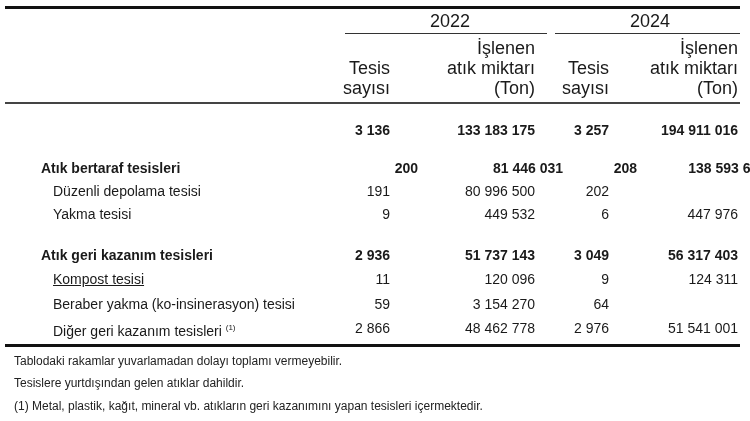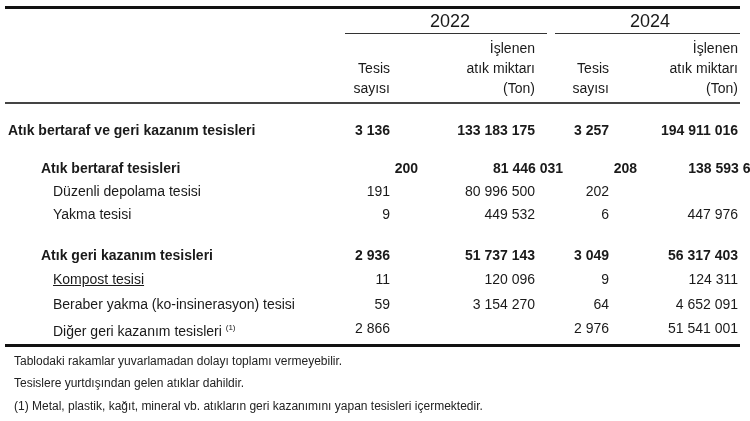--- a/index.html
+++ b/index.html
@@ -33,21 +33,21 @@
     }
     .year {
       position: absolute;
       top: 11px;
       font-size: 18px;
       text-align: center;
     }
     .hdr {
       position: absolute;
       text-align: right;
-      font-size: 14px;
+      font-size: 18px;
       line-height: 20px;
     }
     .row {
       position: absolute;
       left: 0;
       width: 750px;
       height: 22px;
       line-height: 22px;
     }
     .row .label {
@@ -100,21 +100,20 @@
   </div>
   <div class="hdr" style="right:12px;top:38px;">
     <div>İşlenen</div>
     <div>atık miktarı</div>
     <div>(Ton)</div>
   </div>
 
   <div class="rule head"></div>
 
   <div class="row bold" style="top:119px;">
-    <span class="label" style="left:8px;">Atık bertaraf ve geri kazanım tesisleri</span>
     <span class="num c1">3 136</span>
     <span class="num c2">133 183 175</span>
     <span class="num c3">3 257</span>
     <span class="num c4">194 911 016</span>
   </div>
 
   <div class="row bold" style="top:157px;padding-left:28px;">
     <span class="label" style="left:41px;">Atık bertaraf tesisleri</span>
     <span class="num c1">200</span>
     <span class="num c2">81 446 031</span>
@@ -151,26 +150,26 @@
     <span class="num c2">120 096</span>
     <span class="num c3">9</span>
     <span class="num c4">124 311</span>
   </div>
 
   <div class="row" style="top:293px;">
     <span class="label" style="left:53px;">Beraber yakma (ko-insinerasyon) tesisi</span>
     <span class="num c1">59</span>
     <span class="num c2">3 154 270</span>
     <span class="num c3">64</span>
-    <span class="num c4">4 652 091</span>
   </div>
 
   <div class="row" style="top:317px;">
     <span class="label" style="left:53px;"><span>Diğer geri kazanım tesisleri</span> <sup>(1)</sup></span>
     <span class="num c1">2 866</span>
+    <span class="num c2">48 462 778</span>
     <span class="num c3">2 976</span>
     <span class="num c4">51 541 001</span>
   </div>
 
   <div class="rule bottom"></div>
 </div>
 
 <div class="note" style="top:354px;">Tablodaki rakamlar yuvarlamadan dolayı toplamı vermeyebilir.</div>
 <div class="note" style="top:376px;">Tesislere yurtdışından gelen atıklar dahildir.</div>
 <div class="note" style="top:399px;">(1) Metal, plastik, kağıt, mineral vb. atıkların geri kazanımını yapan tesisleri içermektedir.</div>

